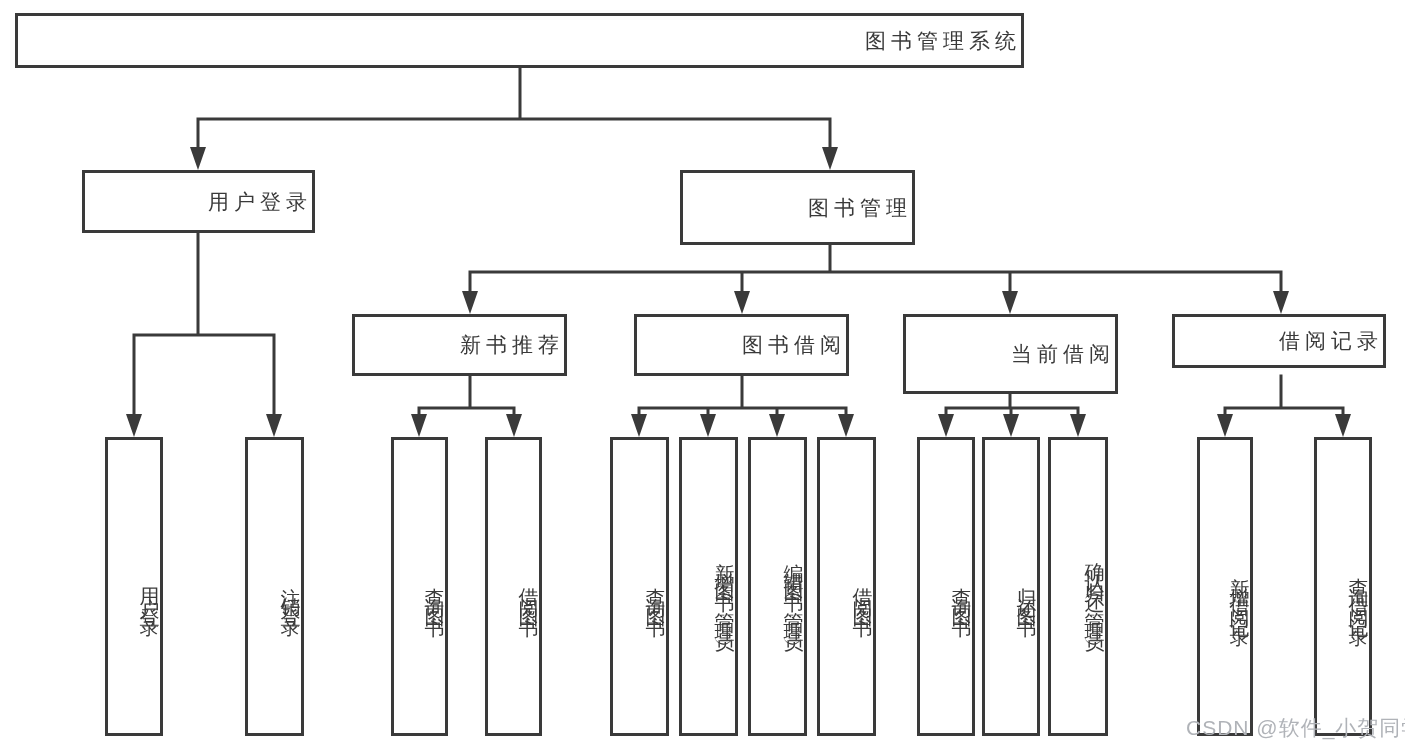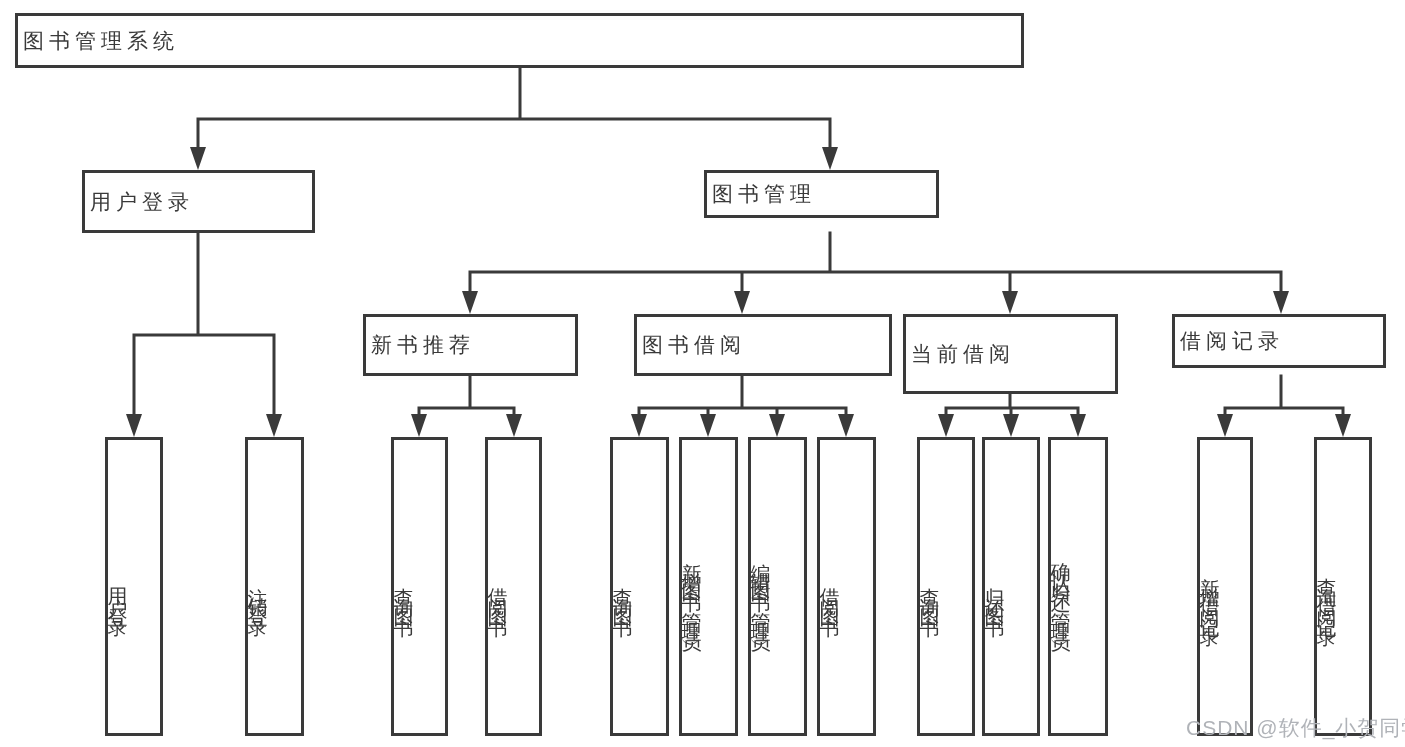--- a/index.html
+++ b/index.html
@@ -17,21 +17,21 @@
     width: 1405px; height: 747px;
     pointer-events: none;
   }
   .node {
     position: absolute;
     box-sizing: border-box;
     border: 3px solid #3a3a3a;
     background: #ffffff;
     display: flex;
     align-items: center;
-    justify-content: flex-start;
+    justify-content: flex-end;
     color: #3a3a3a;
   }
   .node.h span {
     font-size: 21px;
     letter-spacing: 5px;
     text-indent: 5px;
     white-space: nowrap;
     color: #3a3a3a;
   }
   .node.v span {
@@ -115,28 +115,28 @@
     </g>
   </svg>
 
   <div class="node h" style="left:15px;top:13px;width:1009px;height:55px">
     <span>图书管理系统</span>
   </div>
 
   <div class="node h" style="left:82px;top:170px;width:233px;height:63px">
     <span>用户登录</span>
   </div>
-  <div class="node h" style="left:704px;top:170px;width:235px;height:48px">
+  <div class="node h" style="left:680px;top:170px;width:235px;height:75px">
     <span>图书管理</span>
   </div>
 
-  <div class="node h" style="left:363px;top:314px;width:215px;height:62px">
+  <div class="node h" style="left:352px;top:314px;width:215px;height:62px">
     <span>新书推荐</span>
   </div>
-  <div class="node h" style="left:634px;top:314px;width:258px;height:62px">
+  <div class="node h" style="left:634px;top:314px;width:215px;height:62px">
     <span>图书借阅</span>
   </div>
   <div class="node h" style="left:903px;top:314px;width:215px;height:80px">
     <span>当前借阅</span>
   </div>
   <div class="node h" style="left:1172px;top:314px;width:214px;height:54px">
     <span>借阅记录</span>
   </div>
 
   <div class="node v" style="left:105px;top:437px;width:58px;height:299px">

